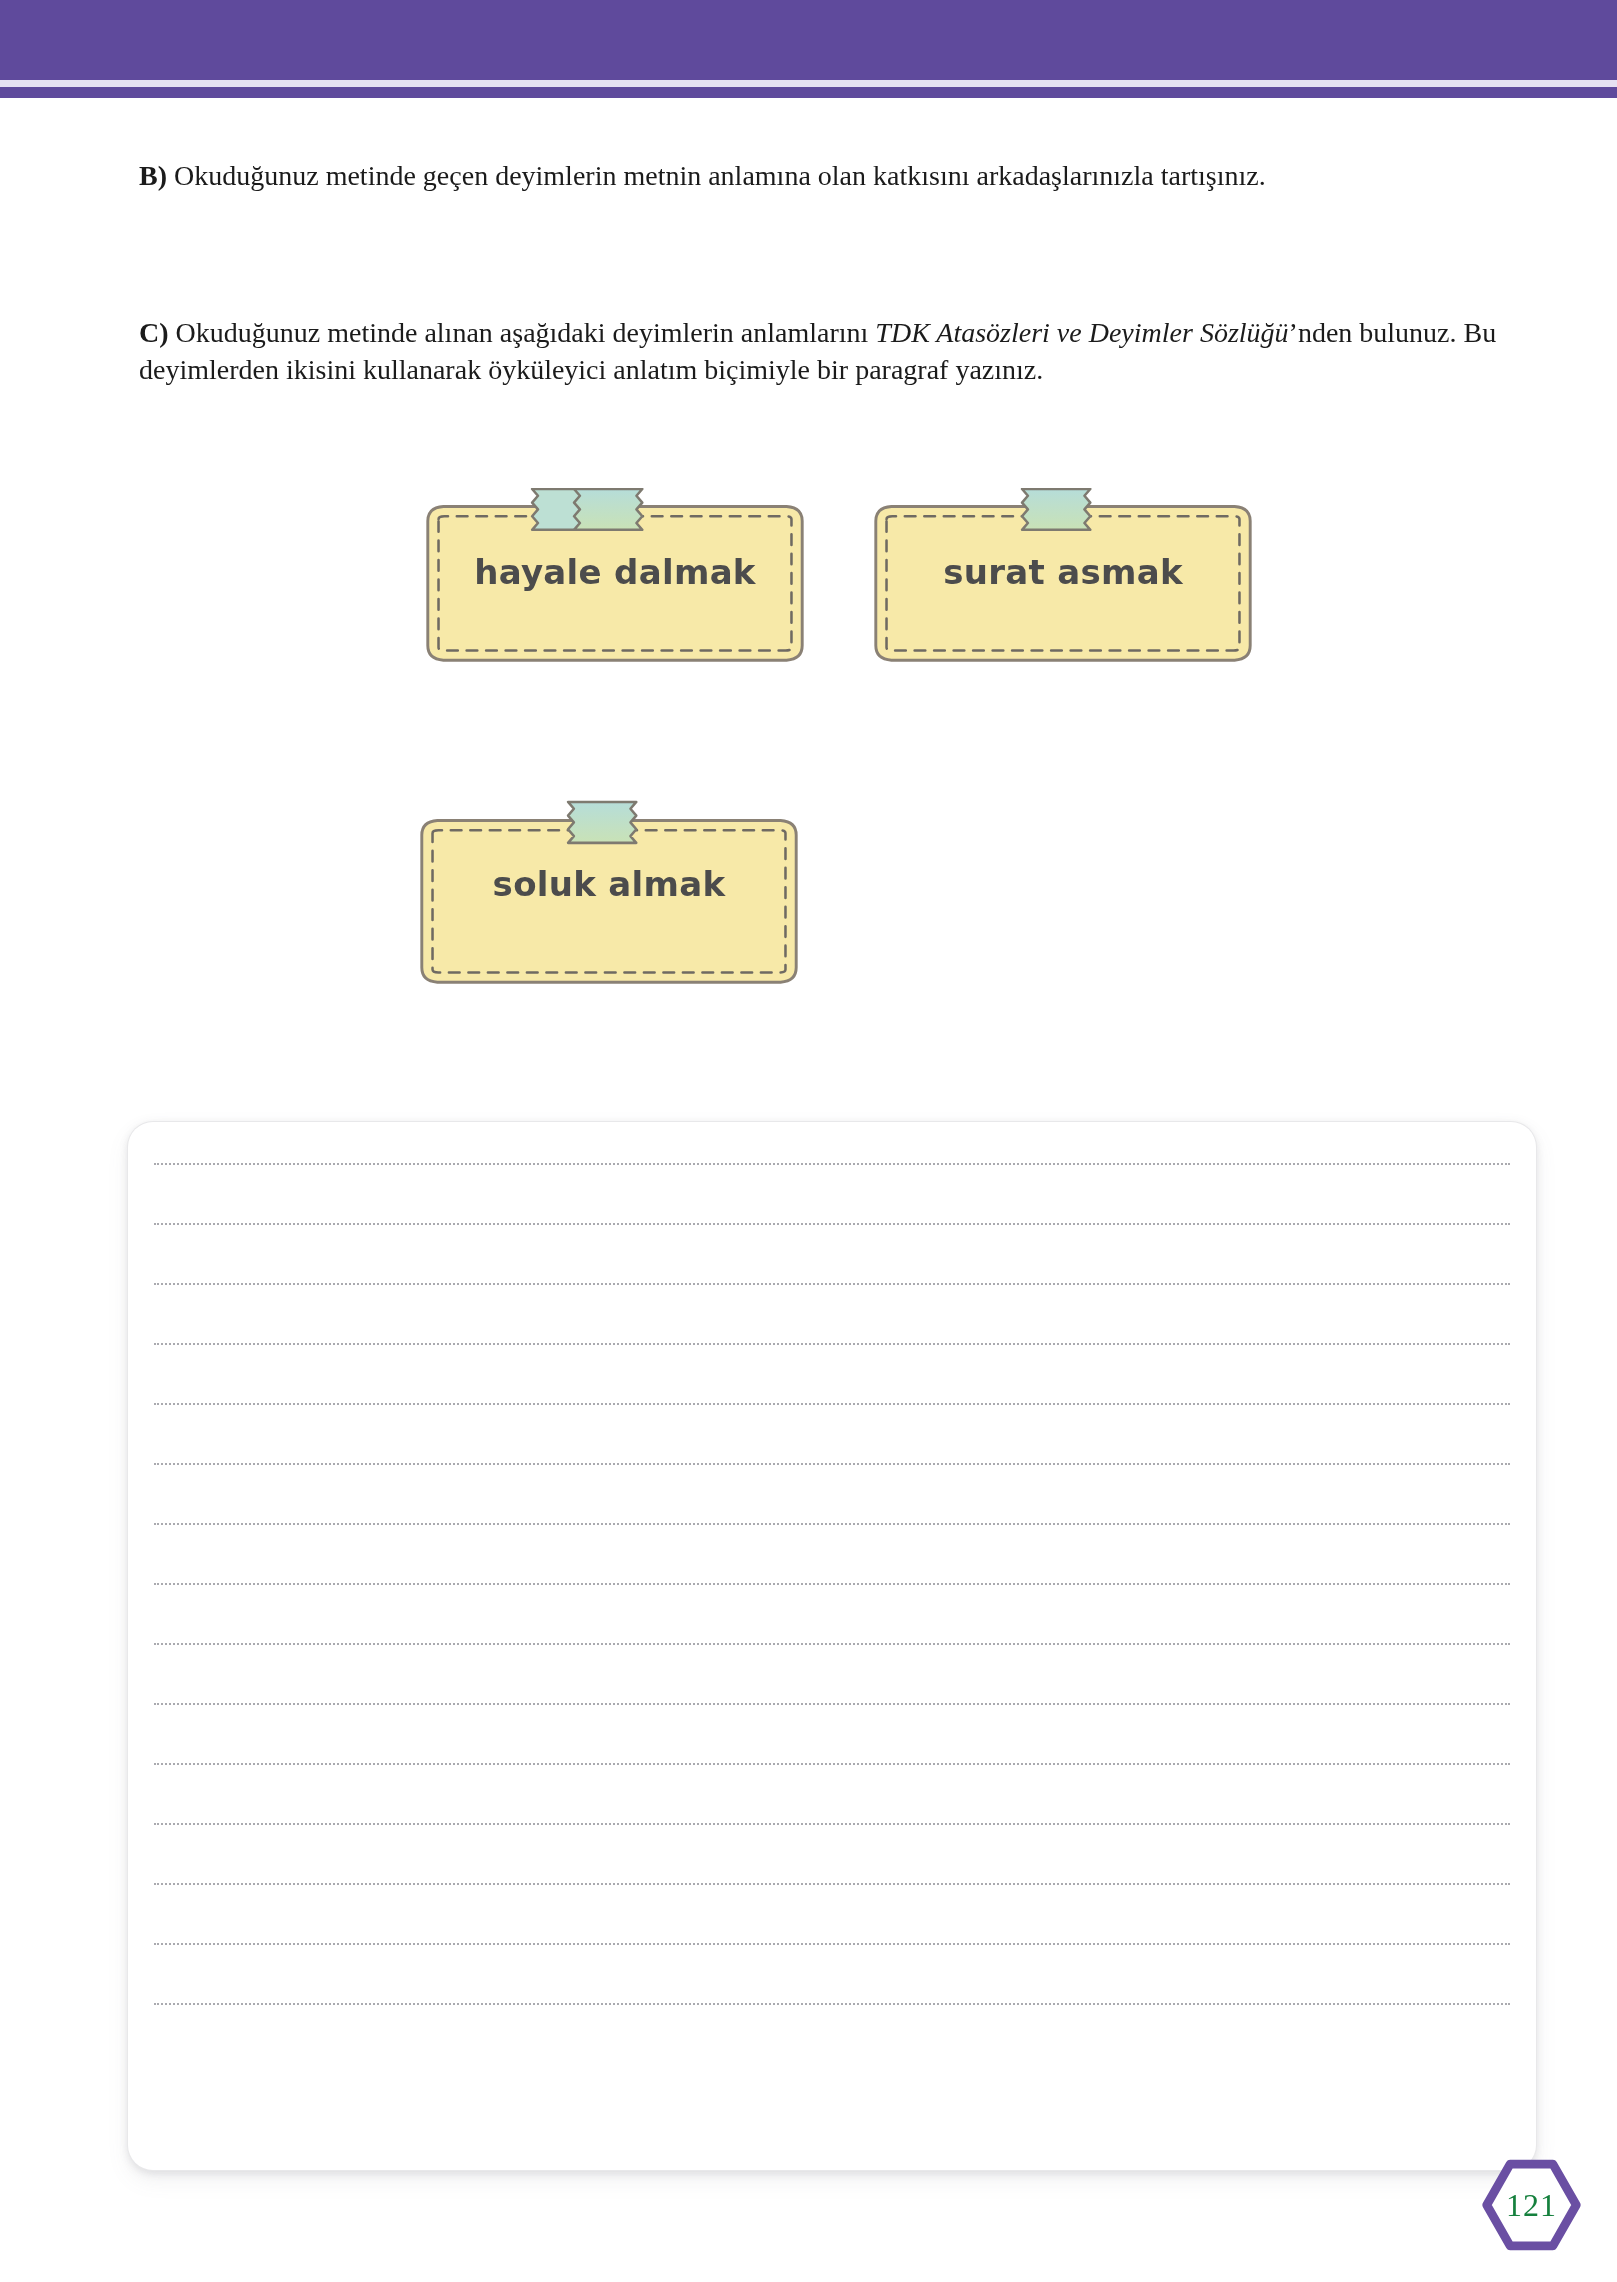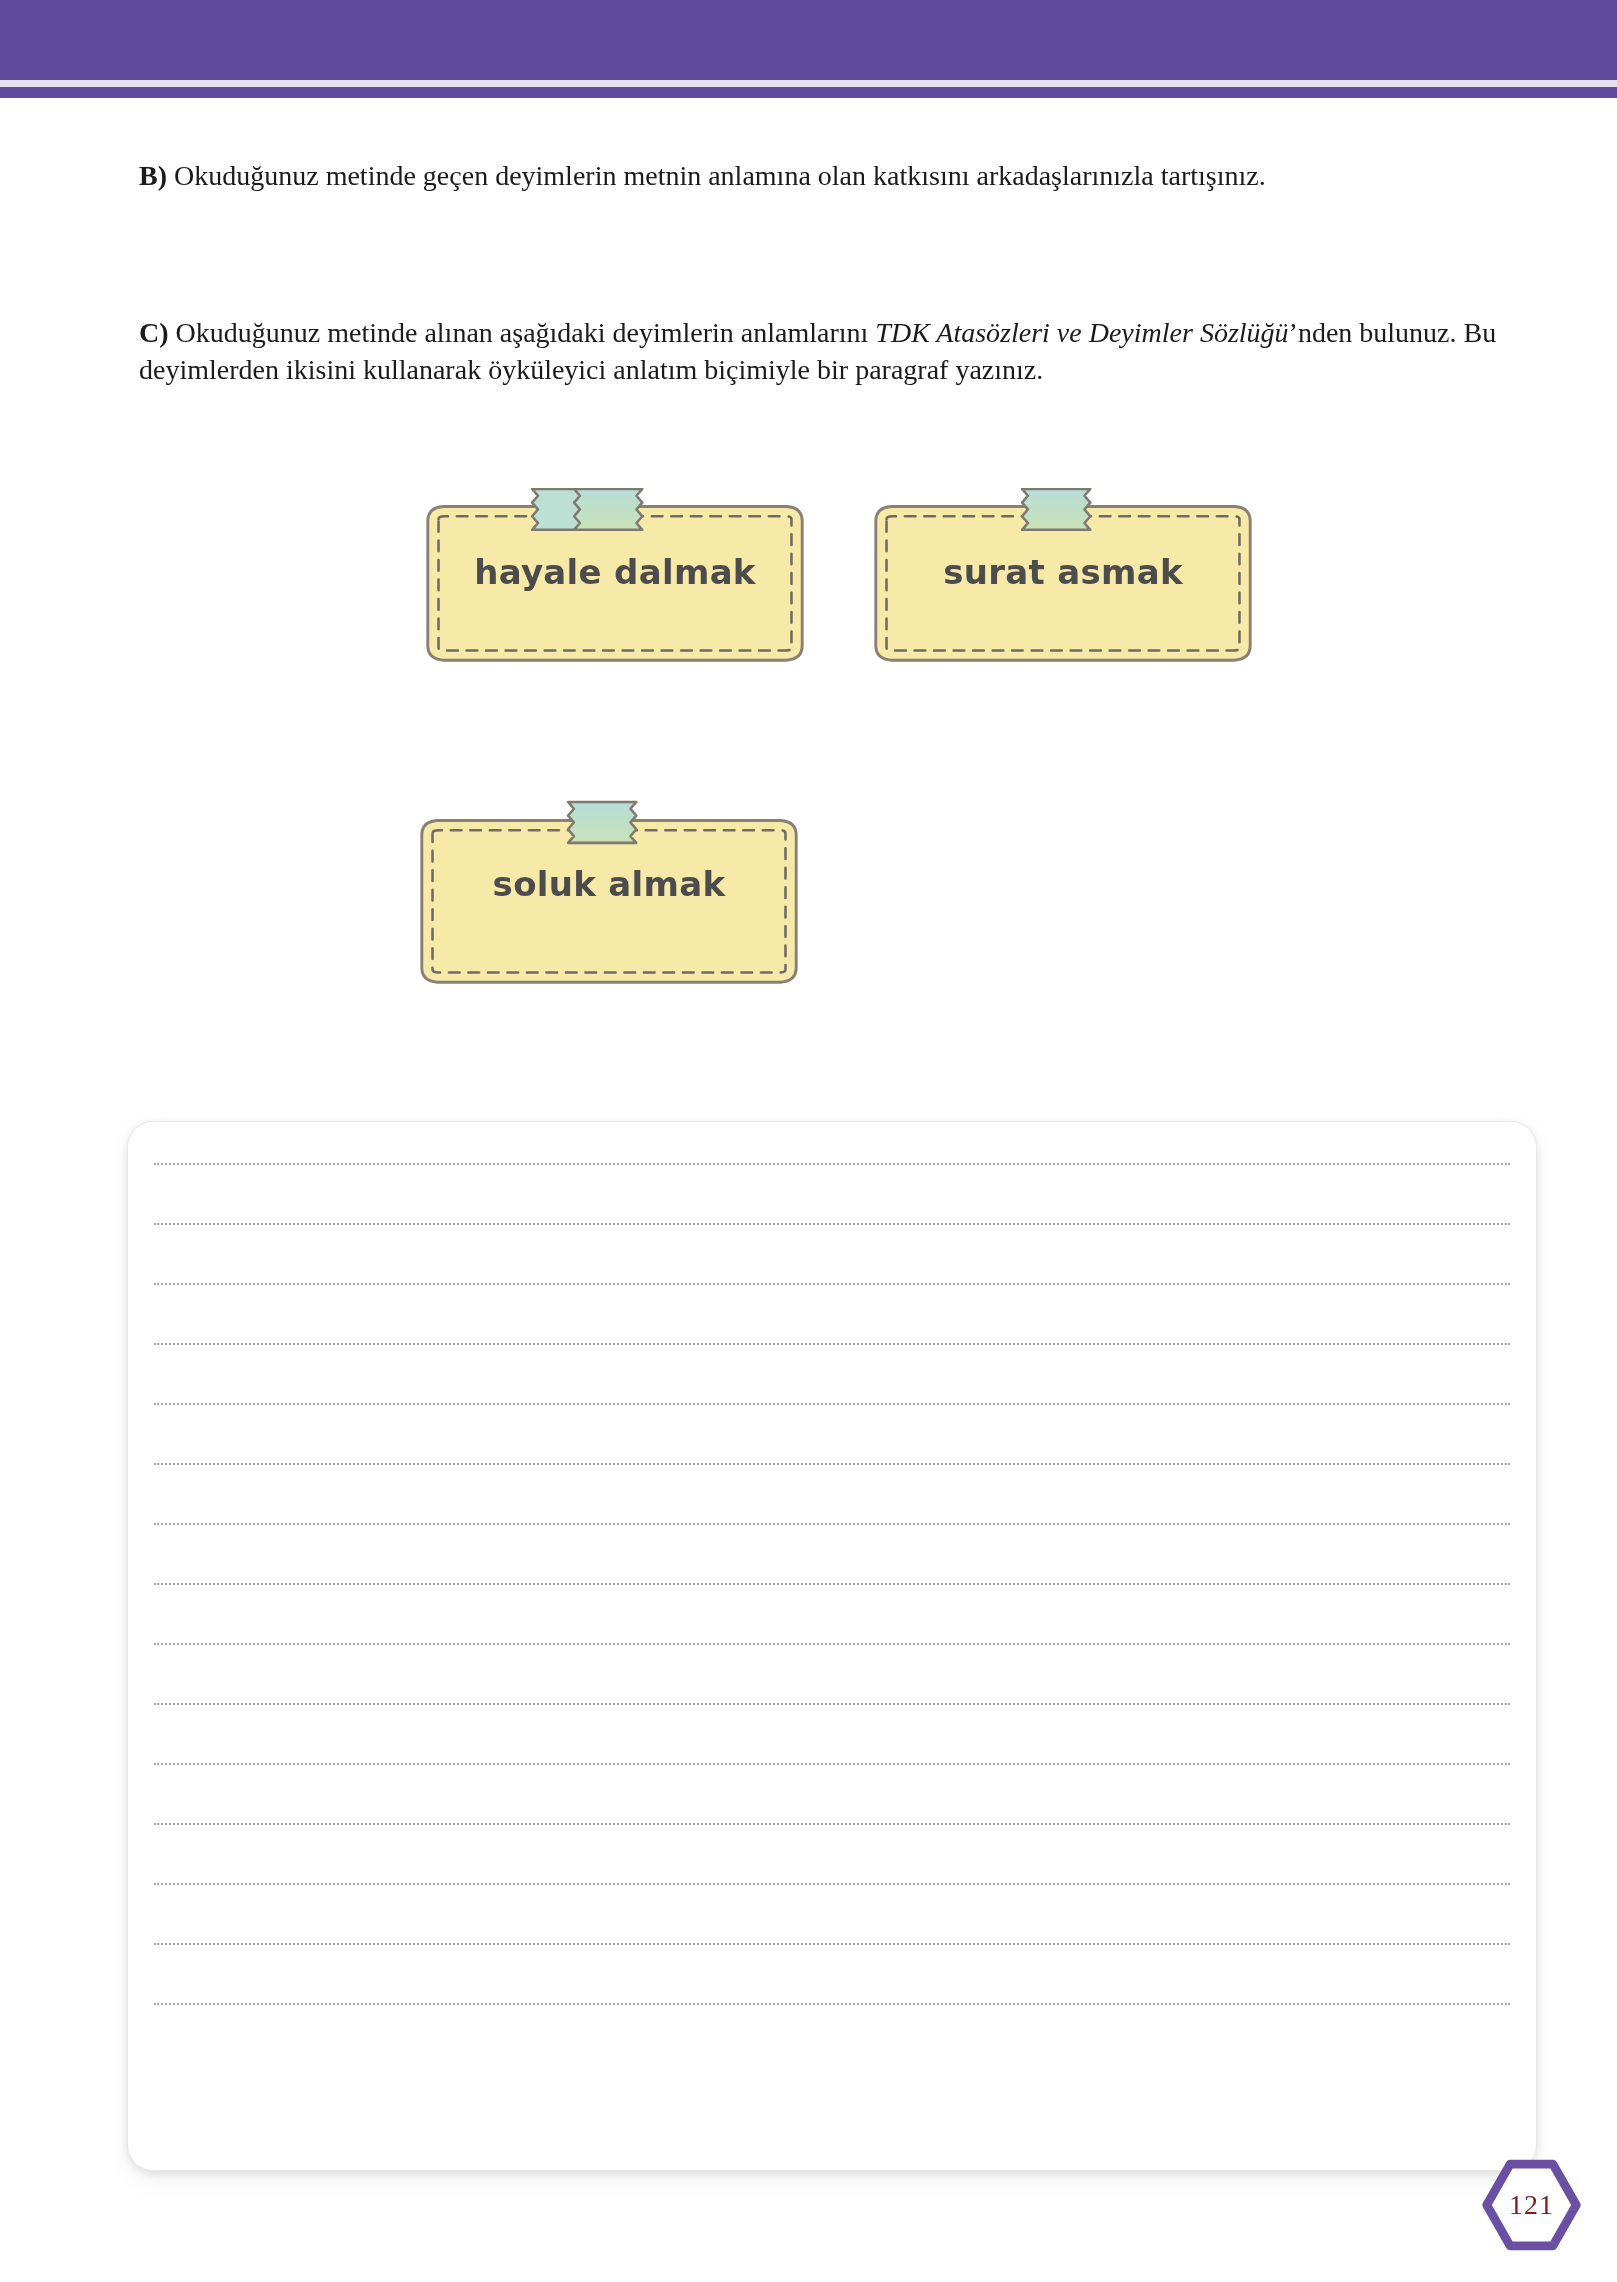--- a/index.html
+++ b/index.html
@@ -160,22 +160,22 @@
   }
   #page-number-badge .page-num-text {
     position: absolute;
     top: 0; left: 0;
     width: 107px;
     height: 96px;
     display: flex;
     align-items: center;
     justify-content: center;
     font-family: "Liberation Serif", serif;
-    font-size: 28px;
-    color: #7f1d1d;
+    font-size: 32px;
+    color: #15803d;
     letter-spacing: 1px;
   }
 </style>
 </head>
 <body>
 
 <div id="header-band">
   <div class="band-main"></div>
   <div class="band-divider-light"></div>
   <div class="band-lower"></div>

